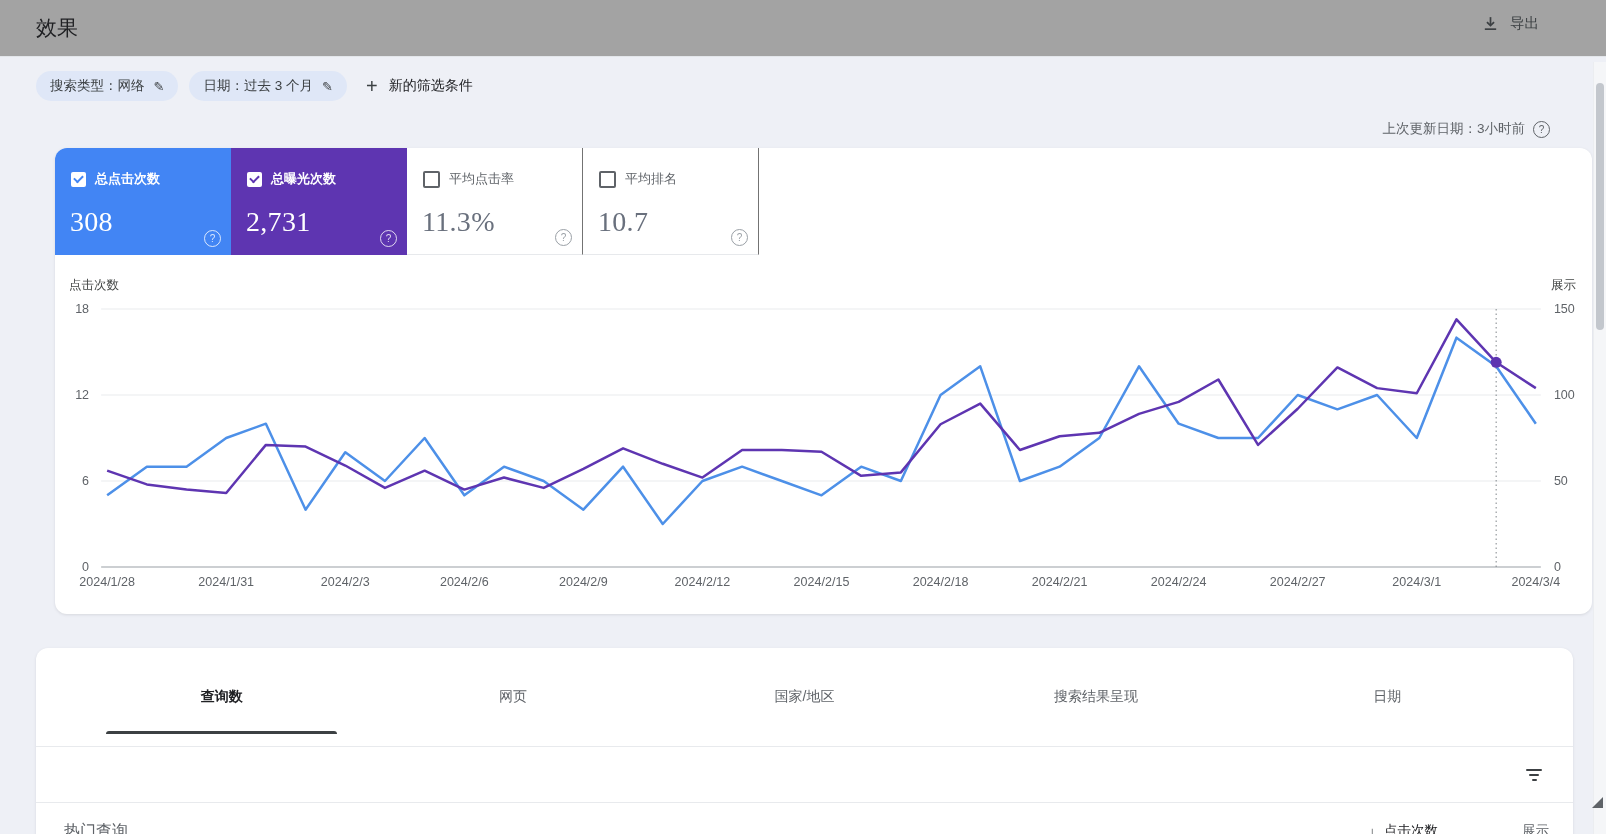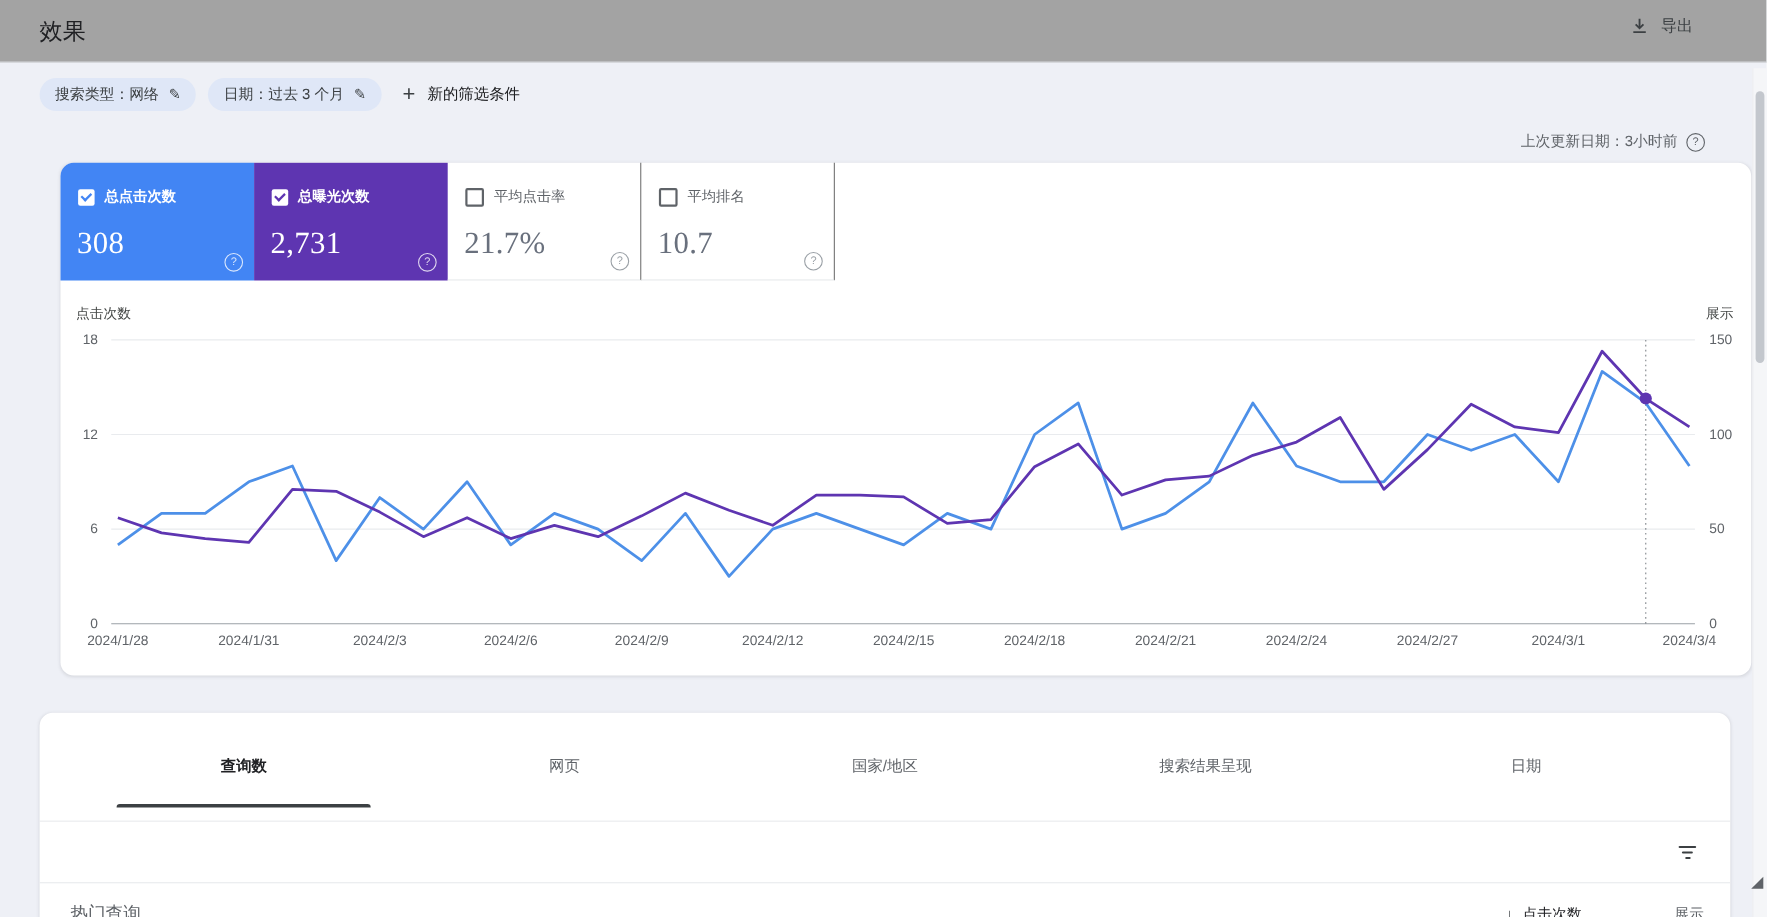--- a/index.html
+++ b/index.html
@@ -137,21 +137,21 @@
             <span class="tile-label">总曝光次数</span>
           </div>
           <div class="tile-value">2,731</div>
           <span class="help-circle tile-help">?</span>
         </div>
         <div class="tile c2 white">
           <div class="tile-top">
             <span class="cbox un"></span>
             <span class="tile-label">平均点击率</span>
           </div>
-          <div class="tile-value">21.7%</div>
+          <div class="tile-value">11.3%</div>
           <span class="help-circle tile-help">?</span>
         </div>
         <div class="tile c3 white">
           <div class="tile-top">
             <span class="cbox un"></span>
             <span class="tile-label">平均排名</span>
           </div>
           <div class="tile-value">10.7</div>
           <span class="help-circle tile-help">?</span>
         </div>

